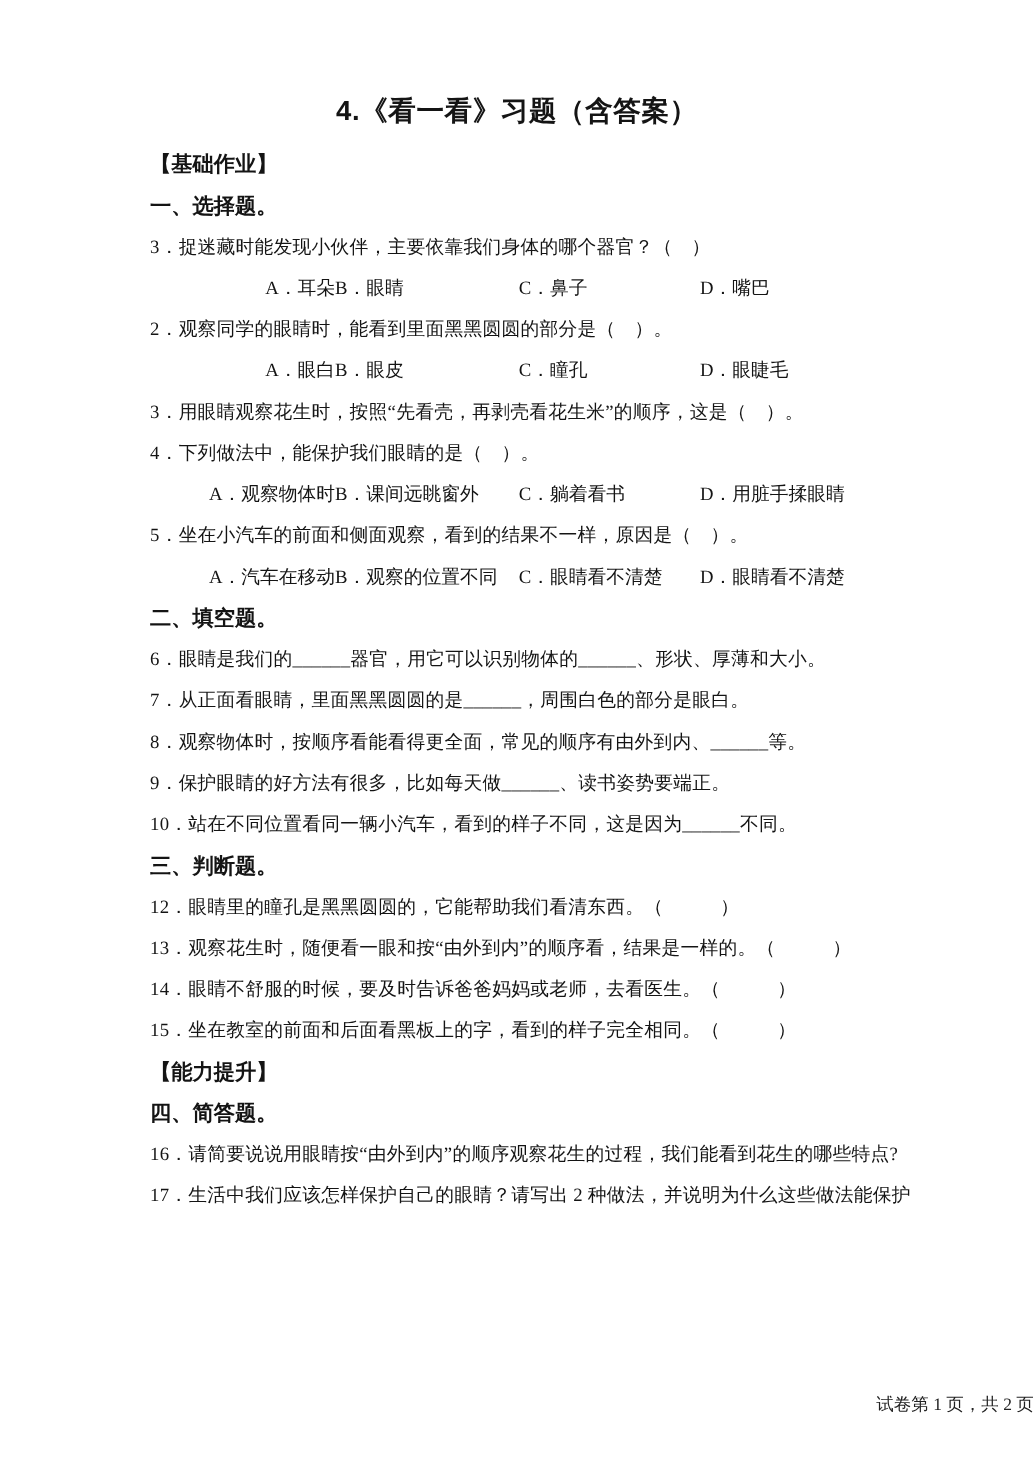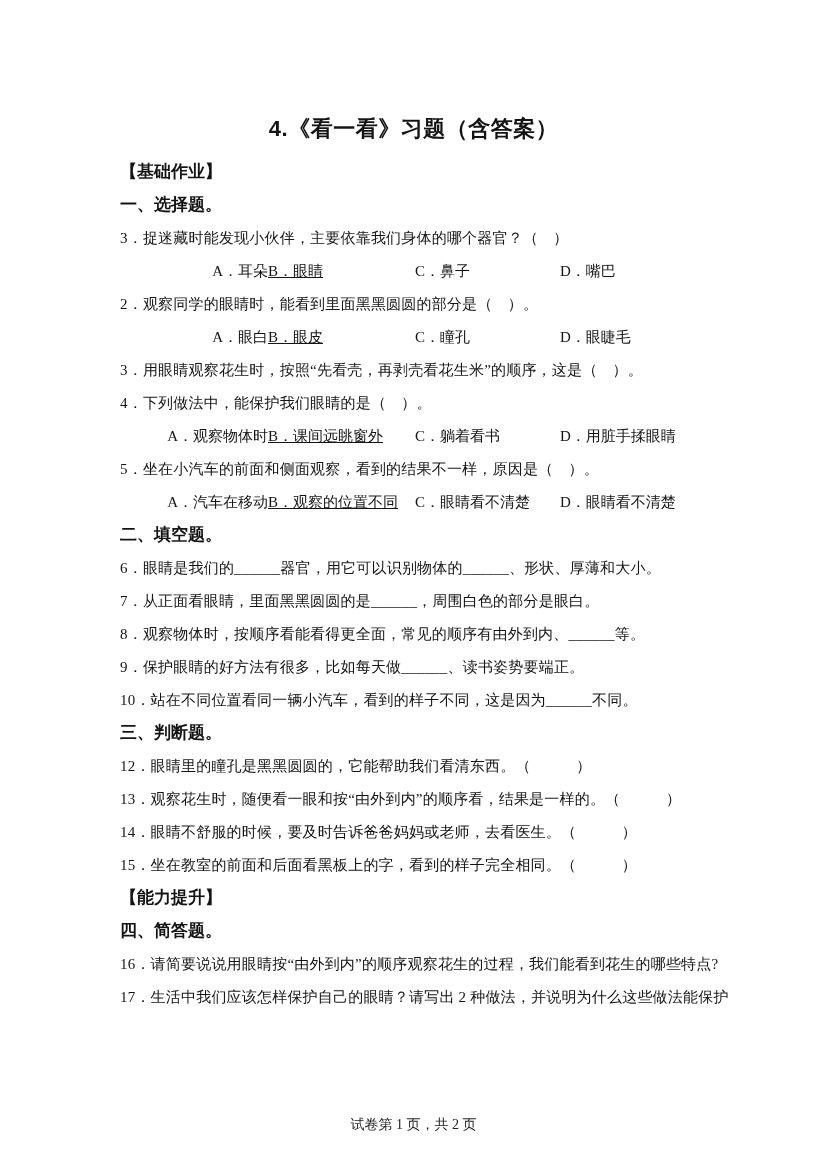--- a/index.html
+++ b/index.html
@@ -8,21 +8,21 @@
     width: 827px;
     height: 1169px;
     margin: 0 auto;
     background: #ffffff;
     color: #141414;
     font-family: "Liberation Serif", "DejaVu Serif", serif;
     overflow: hidden;
   }
   .title {
     margin: 0;
-    padding-top: 114px;
+    padding-top: 74px;
     text-align: center;
     font-size: 22px;
     line-height: 30px;
     font-weight: 700;
     font-family: "Liberation Sans", "DejaVu Sans", sans-serif;
     letter-spacing: 0.5px;
   }
   .content {
     padding: 18px 105px 0 120px;
   }
@@ -41,29 +41,29 @@
     letter-spacing: 0.2px;
   }
   .opt-row {
     display: flex;
     font-size: 15px;
     line-height: 20px;
     margin: 0 0 13px 0;
     white-space: nowrap;
   }
   .opt-a { width: 148px; flex: 0 0 148px; text-align: right; }
-  .opt-b { width: 147px; flex: 0 0 147px; text-decoration: underline; }
+  .opt-b { width: 147px; flex: 0 0 147px; }
   .opt-c { width: 145px; flex: 0 0 145px; }
   .opt-d { flex: 1 1 auto; }
   .footer {
     position: absolute;
     left: 0;
     right: 0;
     top: 1116px;
-    text-align: center;
+    text-align: right;
     font-size: 14px;
     line-height: 18px;
     color: #222222;
   }
 </style>
 </head>
 <body>
 
 <div class="page">
 

